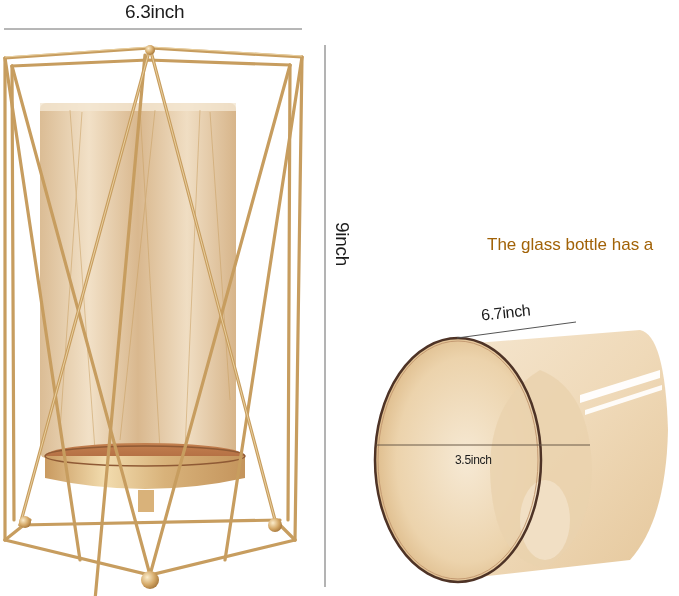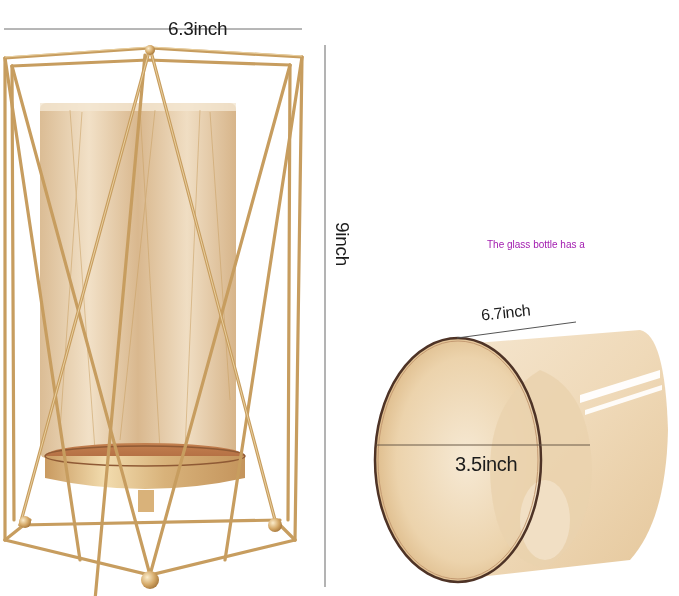--- a/index.html
+++ b/index.html
@@ -1,20 +1,20 @@
 <!DOCTYPE html>
 <html><head>
 <meta charset="utf-8">
 <style>
   html, body { margin:0; padding:0; background:#ffffff; }
   body { width:679px; height:596px; position:relative; overflow:hidden;
          font-family:"Liberation Sans", sans-serif; color:#1a1a1a; }
   .abs { position:absolute; }
   .dim-label { font-size:19px; color:#1c1c1c; letter-spacing:-0.3px; white-space:nowrap; }
-  .note { font-size:10px; line-height:17px; color:#a21caf; }
+  .note { font-size:17px; line-height:17px; color:#a16207; }
   svg { position:absolute; left:0; top:0; }
 </style>
 </head>
 <body>
 
 <svg width="679" height="596" viewBox="0 0 679 596">
   <defs>
     <linearGradient id="glassGrad" x1="0" x2="1" y1="0" y2="0">
       <stop offset="0" stop-color="#d9b98f"></stop>
       <stop offset="0.25" stop-color="#f1dfc4"></stop>
@@ -117,23 +117,23 @@
 
     <ellipse cx="458" cy="460" rx="83" ry="122" fill="none" stroke="#4e3326" stroke-width="2.5"></ellipse>
     <ellipse cx="458" cy="460" rx="80" ry="119" fill="none" stroke="#c49a72" stroke-width="1"></ellipse>
   </g>
 
   <line x1="457" y1="338" x2="576" y2="322" stroke="#555" stroke-width="1"></line>
 
   <line x1="376" y1="445" x2="590" y2="445" stroke="#6b5a48" stroke-width="1"></line>
 </svg>
 
-<div class="abs dim-label" style="left:125px; top:18px;margin-left:43px;">6.3inch</div>
+<div class="abs dim-label" style="left:125px; top:1px;">6.3inch</div>
 
 <div class="abs dim-label" style="left:332px; top:222px; transform:rotate(90deg); transform-origin:left top; left:353px;">9inch</div>
 
 <div class="abs note" style="left:487px; top:236px;">
   <div>The glass bottle has a</div>
 </div>
 
 <div class="abs dim-label" style="left:481px; top:304px; font-size:16px; transform:rotate(-6deg);">6.7inch</div>
 
-<div class="abs dim-label" style="left:455px; top:453px; font-size:20px;">3.5inch</div>
+<div class="abs dim-label" style="left:455px; top:453px; font-size:12px;">3.5inch</div>
 
 </body></html>

